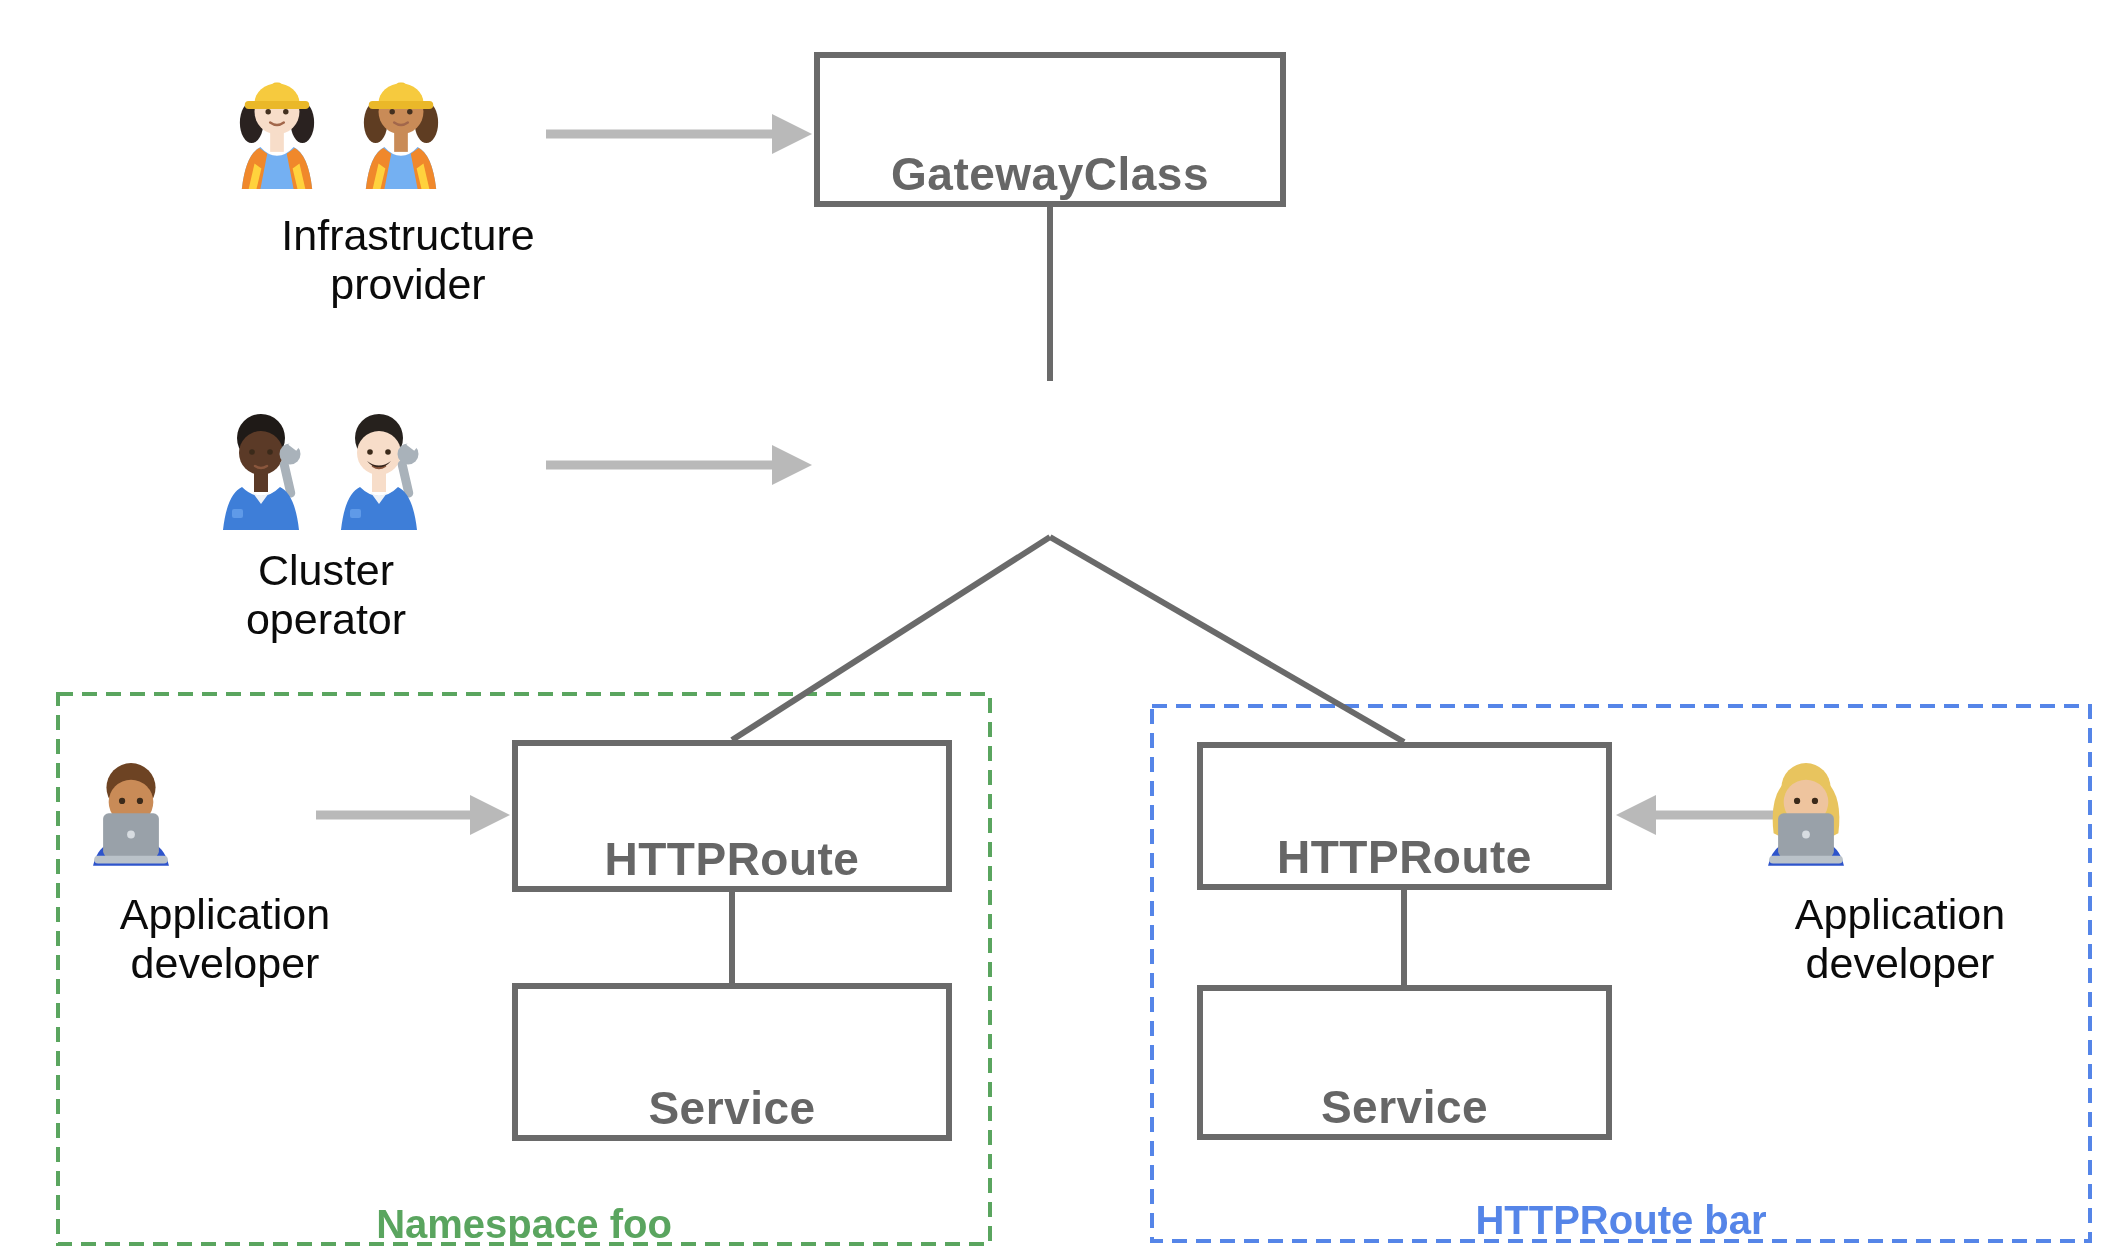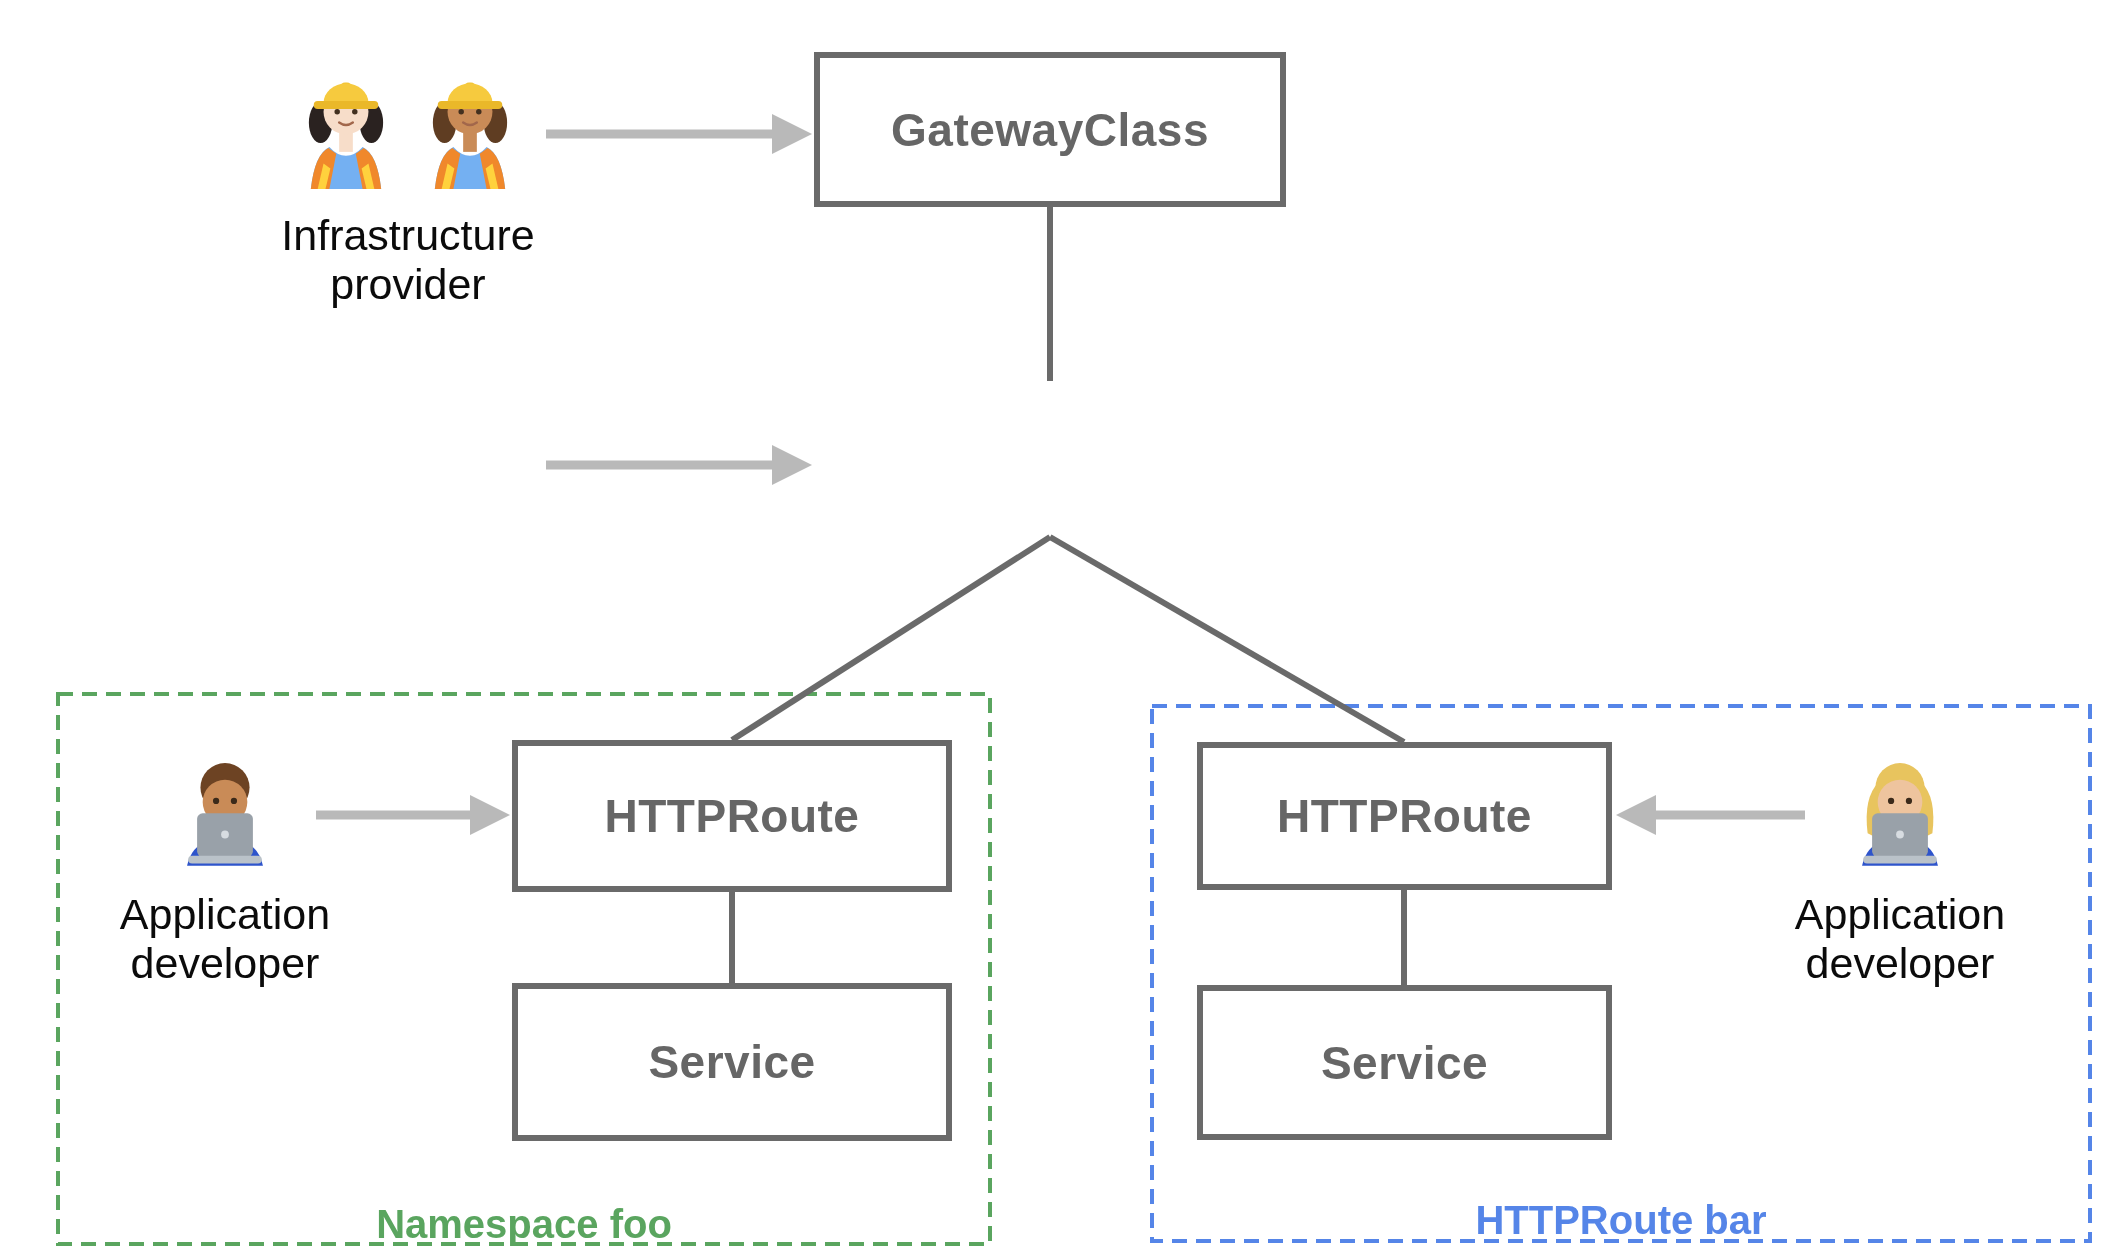--- a/index.html
+++ b/index.html
@@ -21,27 +21,27 @@
   .wires{position:absolute;left:0;top:0;width:2112px;height:1258px;}
   .ns-rect{fill:none;stroke-width:4;stroke-dasharray:15 9;}
   .ns-rect.foo{stroke:var(--namespace-foo);}
   .ns-rect.bar{stroke:var(--namespace-bar);}
   .edge{stroke:var(--connector);stroke-width:6;fill:none;}
   .arrow-shaft{stroke:var(--arrow);stroke-width:9;fill:none;}
   .arrow-head{fill:var(--arrow);stroke:none;}
   .node{
     position:absolute;box-sizing:border-box;
     background:#ffffff;border:6px solid var(--node-border);
-    display:flex;align-items:center;justify-content:center;
+    display:flex;align-items:flex-end;justify-content:center;
   }
   .node-label{
     color:var(--node-text);font-size:46px;font-weight:bold;letter-spacing:.5px;
   }
   .persona{
-    position:absolute;display:flex;flex-direction:column;align-items:center;
+    position:absolute;display:flex;flex-direction:column;align-items:flex-start;
   }
   .persona-icons{display:flex;align-items:flex-end;}
   .persona-label{
     margin-top:22px;color:var(--role-text);font-size:43px;line-height:1.15;
     text-align:center;
   }
   .persona.cluster .persona-label{max-width:230px;margin-top:16px;}
   .persona.dev .persona-label{margin-top:12px;}
   .ns-label{
     position:absolute;text-align:center;font-size:40px;font-weight:bold;margin-top:12px;
@@ -178,20 +178,31 @@
       <svg class="picon" width="98" height="127" viewBox="0 0 100 130" style="--skin:#f7ddc9;--hair:#2a2220">
         <use href="#sym-worker"></use>
       </svg>
       <svg class="picon" width="98" height="127" viewBox="0 0 100 130" style="--skin:#c98b57;--hair:#5f3d22">
         <use href="#sym-worker"></use>
       </svg>
     </div>
     <div class="persona-label">Infrastructure provider</div>
   </div>
 
+  <div class="persona cluster" style="left:211px;top:400px;width:360px">
+    <div class="persona-icons" style="gap:18px">
+      <svg class="picon" width="100" height="130" viewBox="0 0 100 130" style="--skin:#5b3a27;--hair:#1f1a17">
+        <use href="#sym-mechanic"></use>
+      </svg>
+      <svg class="picon" width="100" height="130" viewBox="0 0 100 130" style="--skin:#f7ddc9;--hair:#26211d">
+        <use href="#sym-mechanic-m"></use>
+      </svg>
+    </div>
+    <div class="persona-label">Cluster operator</div>
+  </div>
 
   <div class="persona dev" style="left:75px;top:753px;width:300px">
     <div class="persona-icons">
       <svg class="picon" width="112" height="125" viewBox="0 0 100 112" style="--skin:#c98b57;--hair:#6d4323">
         <use href="#sym-tech-man"></use>
       </svg>
     </div>
     <div class="persona-label">Application developer</div>
   </div>
 

